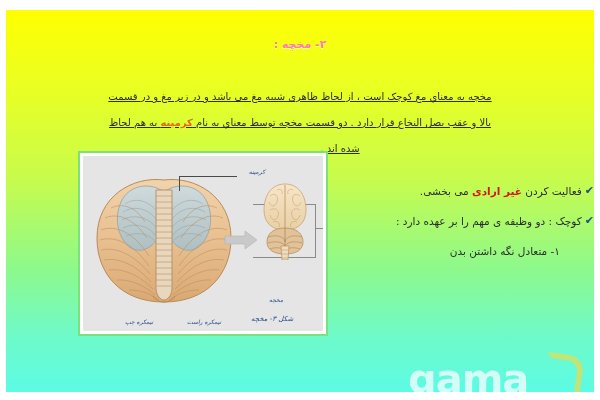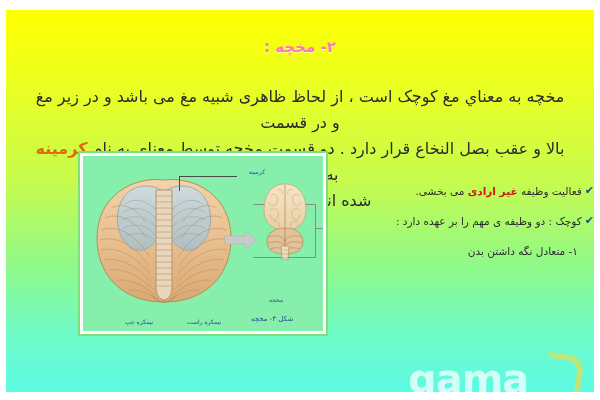--- a/index.html
+++ b/index.html
@@ -16,36 +16,37 @@
     background:linear-gradient(to bottom,#ffff00 0%,#eaff22 20%,#c6fb4e 45%,#8df98c 68%,#6ffac8 85%,#5cfbe4 100%);
     overflow:hidden;
   }
 
   
   #title{
     position:absolute;
     top:28px;right:0;left:0;
     text-align:center;
     color:#ff77b7;
-    font-size:15px;
+    font-size:11px;
     font-weight:bold;
     letter-spacing:.5px;
     text-shadow:0 1px 0 rgba(255,255,255,.55);
     direction:rtl;
   }
 
   
   #para{
     position:absolute;
     top:74px;right:28px;left:28px;
     direction:rtl;
     text-align:justify;
     color:#2b2b2b;
-    font-size:16px;
+    font-size:10px;
     line-height:26px;
+    text-decoration:underline;
   }
   #para .ln{display:block;}
   #para .ln.l1{text-align:center;}
   #para .ln.l2{text-align:center;}
   #para .ln.l3{text-align:center;padding-left:80px;}
   .hl-orange{color:#e06a12;font-weight:bold;}
 
   
   #points{
     position:absolute;
@@ -61,39 +62,40 @@
     height:30px;
     line-height:30px;
     white-space:nowrap;
   }
   .bullet .chk{
     color:#1b4d8f;font-size:11px;font-weight:bold;
     line-height:30px;
   }
   .num{
     height:30px;line-height:30px;white-space:nowrap;
-    padding-right:16px;
+    padding-right:34px;
   }
   .hl-red{color:#d31616;font-weight:bold;}
 
   
   #figure{
     position:absolute;
     left:72px;top:141px;
     width:250px;height:185px;
     background:#ffffff;
     border:2px solid #7de07d;
     box-sizing:border-box;
     padding:3px;
   }
   #figure-inner{
     position:relative;
     width:100%;height:100%;
-    background:#86efac;
+    background:#e5e5e5;
     overflow:hidden;
+    font-style:italic;
   }
   .fig-label{
     position:absolute;
     color:#2b4f8a;
     font-size:6px;
     direction:rtl;
     white-space:nowrap;
   }
   #lbl-kermine{right:58px;top:12px;}
   #lbl-right{left:104px;bottom:6px;}
@@ -164,21 +166,21 @@
   <div id="para">
     <span class="ln l1">مخچه به  معناي مغ کوچک است ، از لحاظ ظاهری شبیه مغ می باشد و در زیر مغ و در قسمت</span>
     <span class="ln l2"><span>بالا و عقب بصل النخاع قرار دارد . دو قسمت مخچه توسط معناي به نام </span><span class="hl-orange">کرمینه</span><span> به هم لحاظ</span></span>
     <span class="ln l3">شده اند .</span>
   </div>
 
   <div id="points">
 
     <div class="bullet">
       <span class="chk">✔</span>
-      <span><span>فعالیت وظیفه </span><span class="hl-red">غیر ارادی</span><span> می بخشی.</span></span>
+      <span><span>فعالیت کردن </span><span class="hl-red">غیر ارادی</span><span> می بخشی.</span></span>
     </div>
 
     <div class="bullet">
       <span class="chk">✔</span>
       <span>کوچک : دو وظیفه ی مهم را بر عهده دارد :</span>
     </div>
 
     <div class="num">۱- متعادل نگه داشتن بدن</div>
   </div>
 

